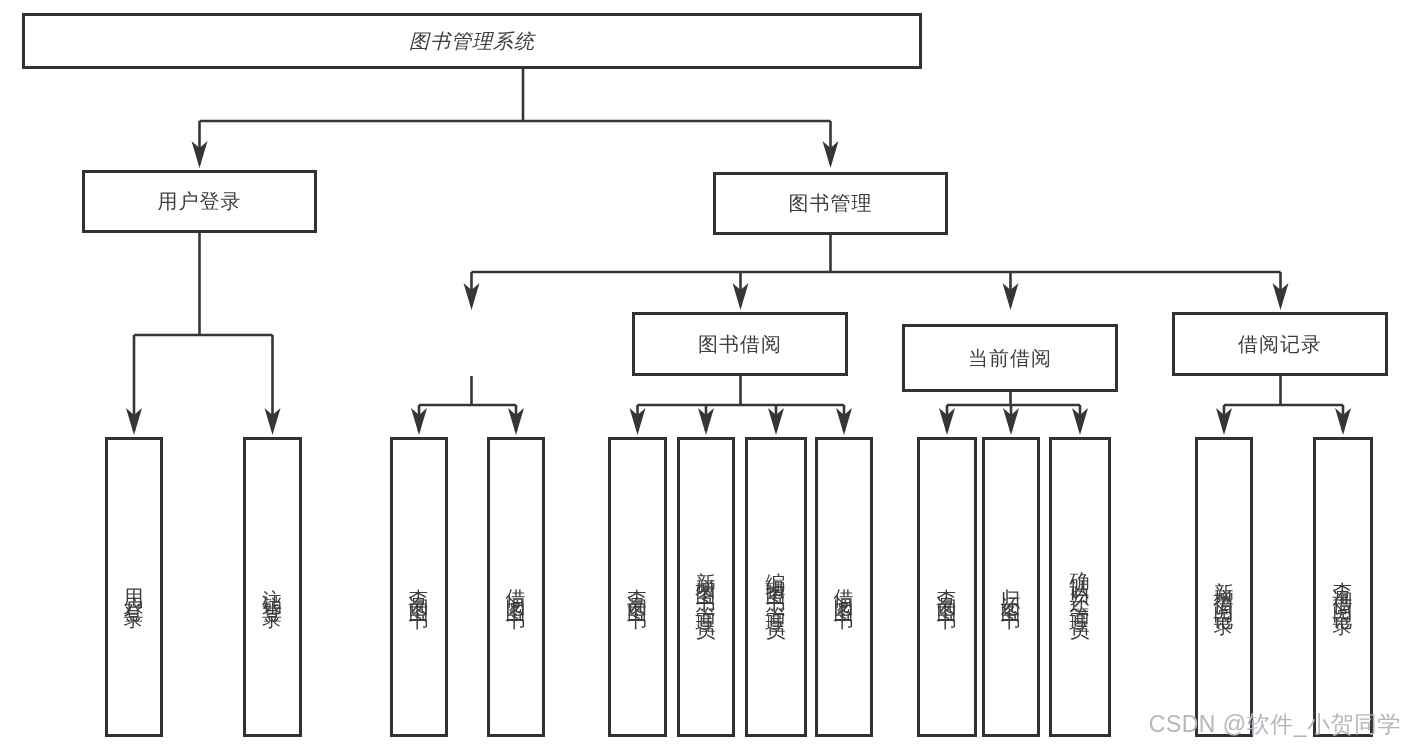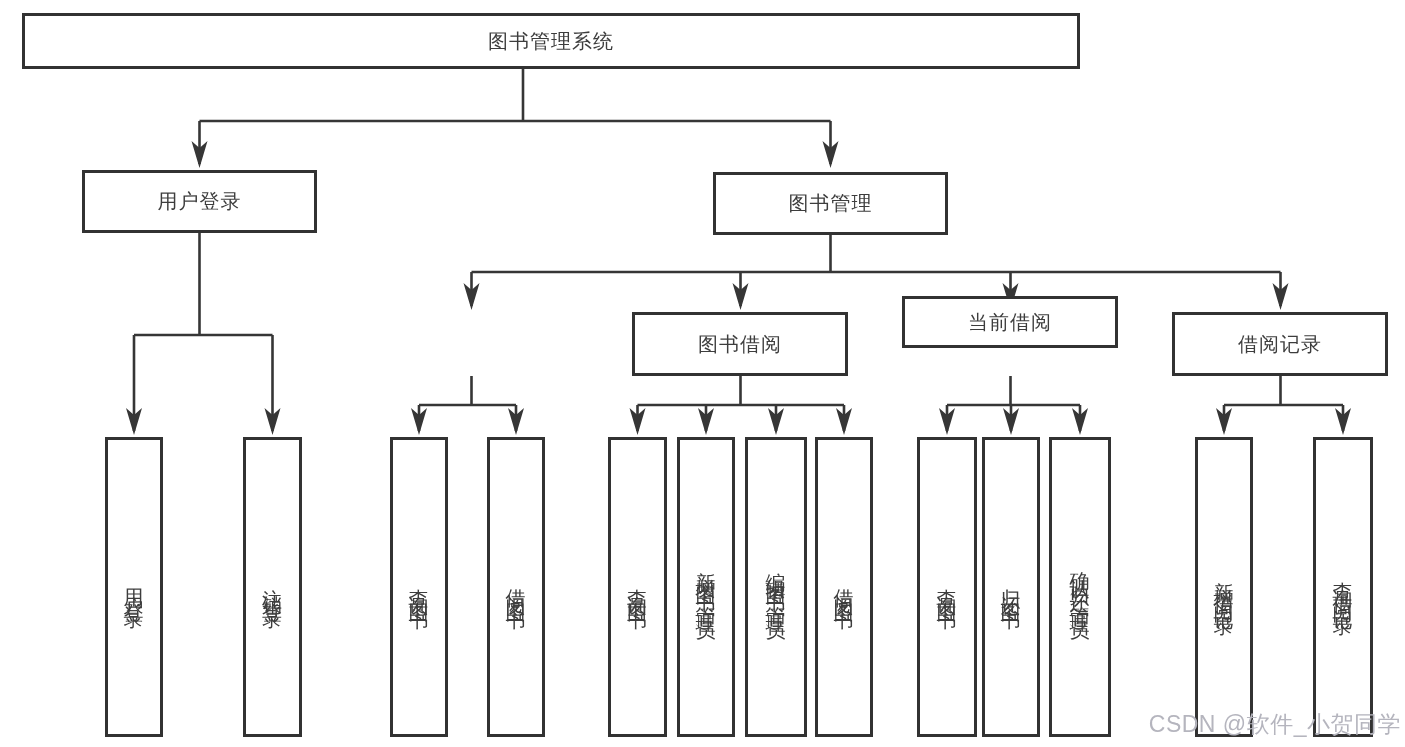--- a/index.html
+++ b/index.html
@@ -73,27 +73,27 @@
     <use href="#ah" x="706" y="435"></use>
     <use href="#ah" x="776" y="435"></use>
     <use href="#ah" x="844" y="435"></use>
     <use href="#ah" x="947" y="435"></use>
     <use href="#ah" x="1011" y="435"></use>
     <use href="#ah" x="1080" y="435"></use>
     <use href="#ah" x="1224" y="435"></use>
     <use href="#ah" x="1343" y="435"></use>
   </svg>
 
-  <div class="node h-node" style="left:22px;top:13px;width:1058px;height:56px;">图书管理系统</div>
+  <div class="node h-node" style="left:22px;top:13px;width:900px;height:56px;font-style:italic;">图书管理系统</div>
 
   <div class="node h-node" style="left:82px;top:170px;width:235px;height:63px;">用户登录</div>
   <div class="node h-node" style="left:713px;top:172px;width:235px;height:63px;">图书管理</div>
 
   <div class="node h-node" style="left:632px;top:312px;width:216px;height:64px;">图书借阅</div>
-  <div class="node h-node" style="left:902px;top:296px;width:216px;height:52px;">当前借阅</div>
+  <div class="node h-node" style="left:902px;top:324px;width:216px;height:68px;">当前借阅</div>
   <div class="node h-node" style="left:1172px;top:312px;width:216px;height:64px;">借阅记录</div>
 
   <div class="node v-node" style="left:105px;top:437px;width:58px;height:300px;">用户登录</div>
   <div class="node v-node" style="left:243px;top:437px;width:59px;height:300px;">注销登录</div>
 
   <div class="node v-node" style="left:390px;top:437px;width:58px;height:300px;">查询图书</div>
   <div class="node v-node" style="left:487px;top:437px;width:58px;height:300px;">借阅图书</div>
 
   <div class="node v-node" style="left:608px;top:437px;width:59px;height:300px;">查询图书</div>
   <div class="node v-node" style="left:677px;top:437px;width:58px;height:300px;">新增图书（管理员）</div>

